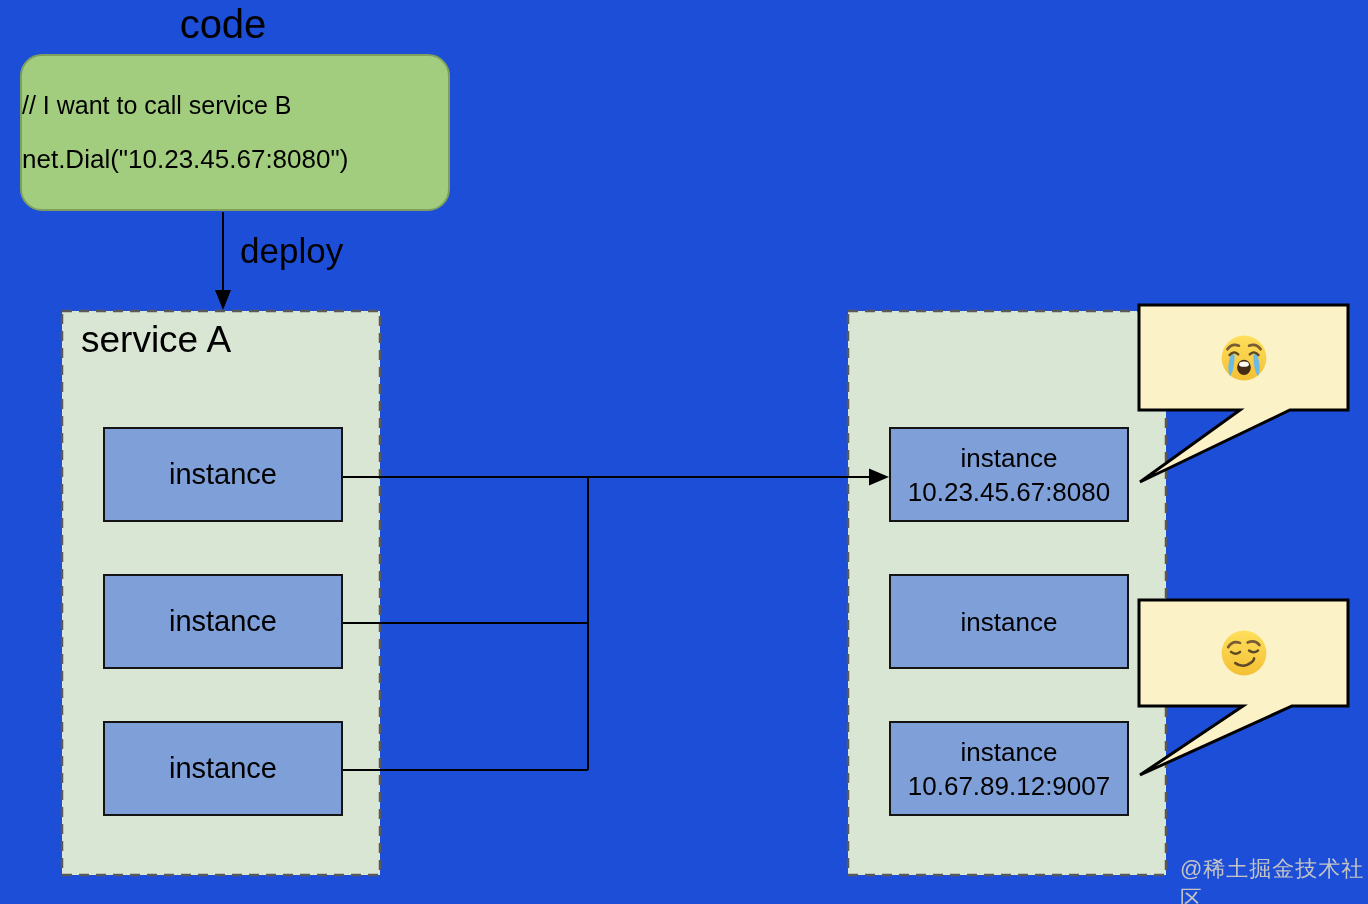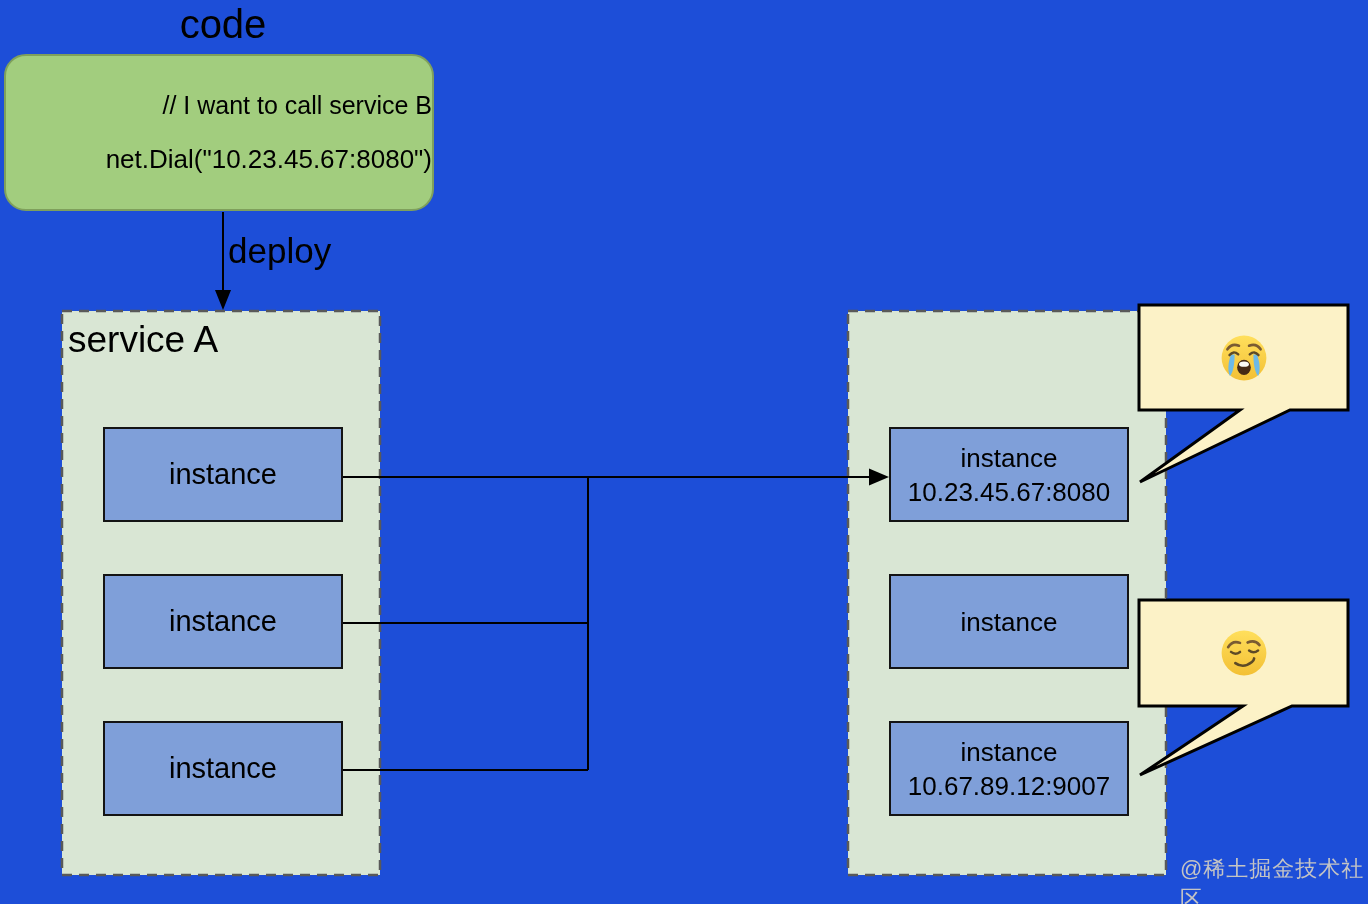--- a/index.html
+++ b/index.html
@@ -16,46 +16,46 @@
     color: #000;
     overflow: hidden;
   }
   .abs { position: absolute; }
 
   .code-title {
     left: 8px; top: 0px; width: 430px; height: 50px;
     text-align: center; font-size: 40px; line-height: 48px;
   }
   .code-box {
-    left: 4px; top: 54px; width: 426px; height: 153px;
+    left: 20px; top: 54px; width: 426px; height: 153px;
     background: var(--code-fill);
     border: 2px solid var(--code-border);
     border-radius: 22px;
     display: flex; flex-direction: column;
-    align-items: flex-end; justify-content: center;
+    align-items: flex-start; justify-content: center;
     gap: 24px;
   }
   .code-line1 { font-size: 25px; }
   .code-line2 { font-size: 26px; }
 
   .deploy-label {
-    left: 228px; top: 231px;
+    left: 240px; top: 231px;
     font-size: 35px;
   }
 
   .service-container {
     width: 318px; height: 564px;
     background: var(--container-fill);
   }
   #service-a { left: 62px; top: 311px; }
   #service-b { left: 848px; top: 311px; }
 
   .service-title {
     position: absolute;
-    left: 6px; top: 8px;
+    left: 19px; top: 8px;
     font-size: 37px;
   }
 
   .instance-box {
     position: absolute;
     left: 41px; width: 236px; height: 91px;
     background: var(--instance-fill);
     border: 2px solid var(--instance-border);
     display: flex; flex-direction: column;
     align-items: center; justify-content: center;

